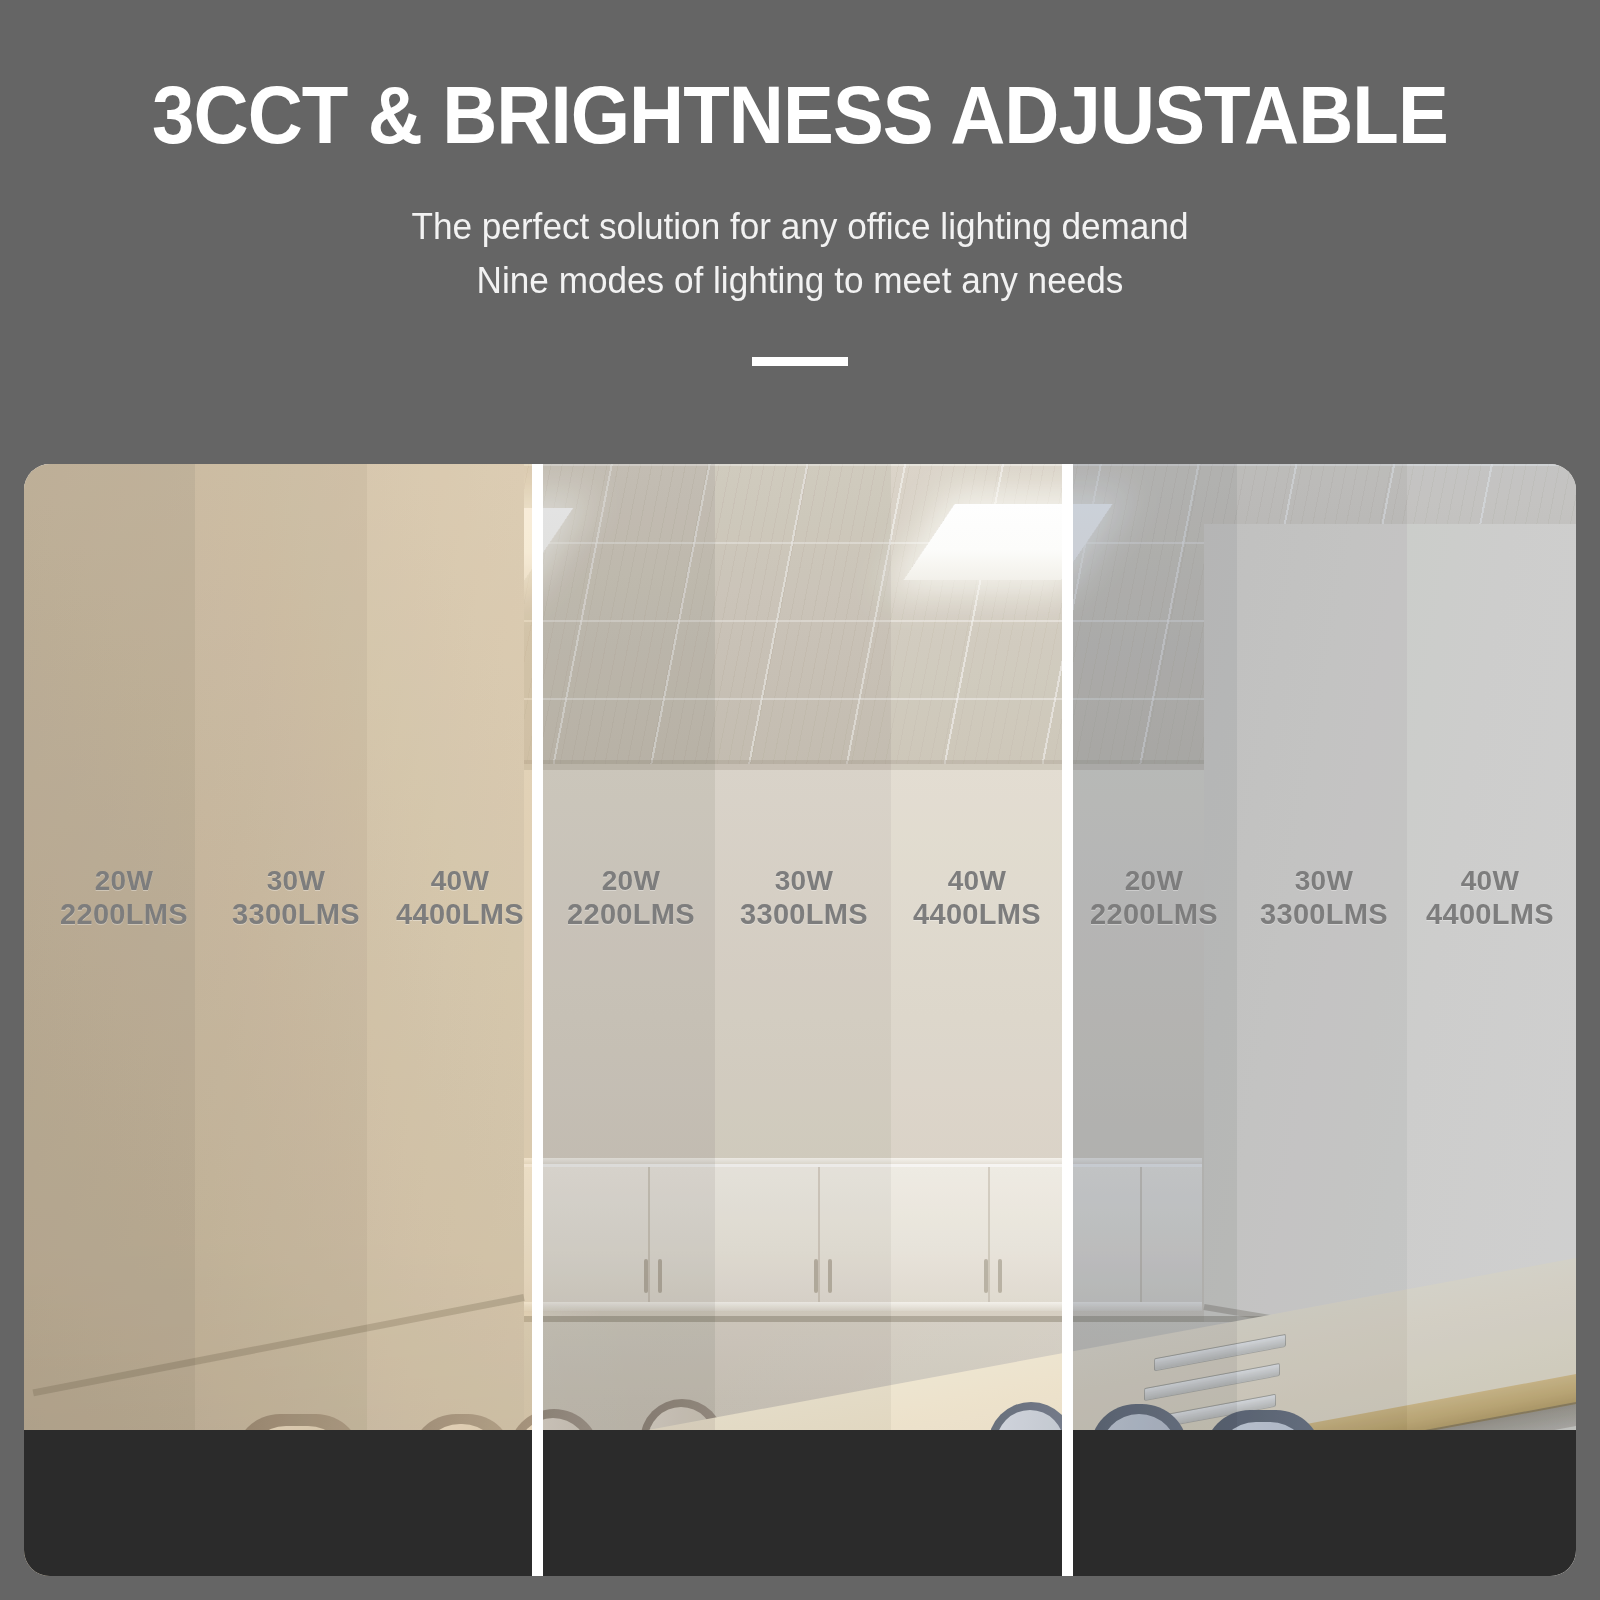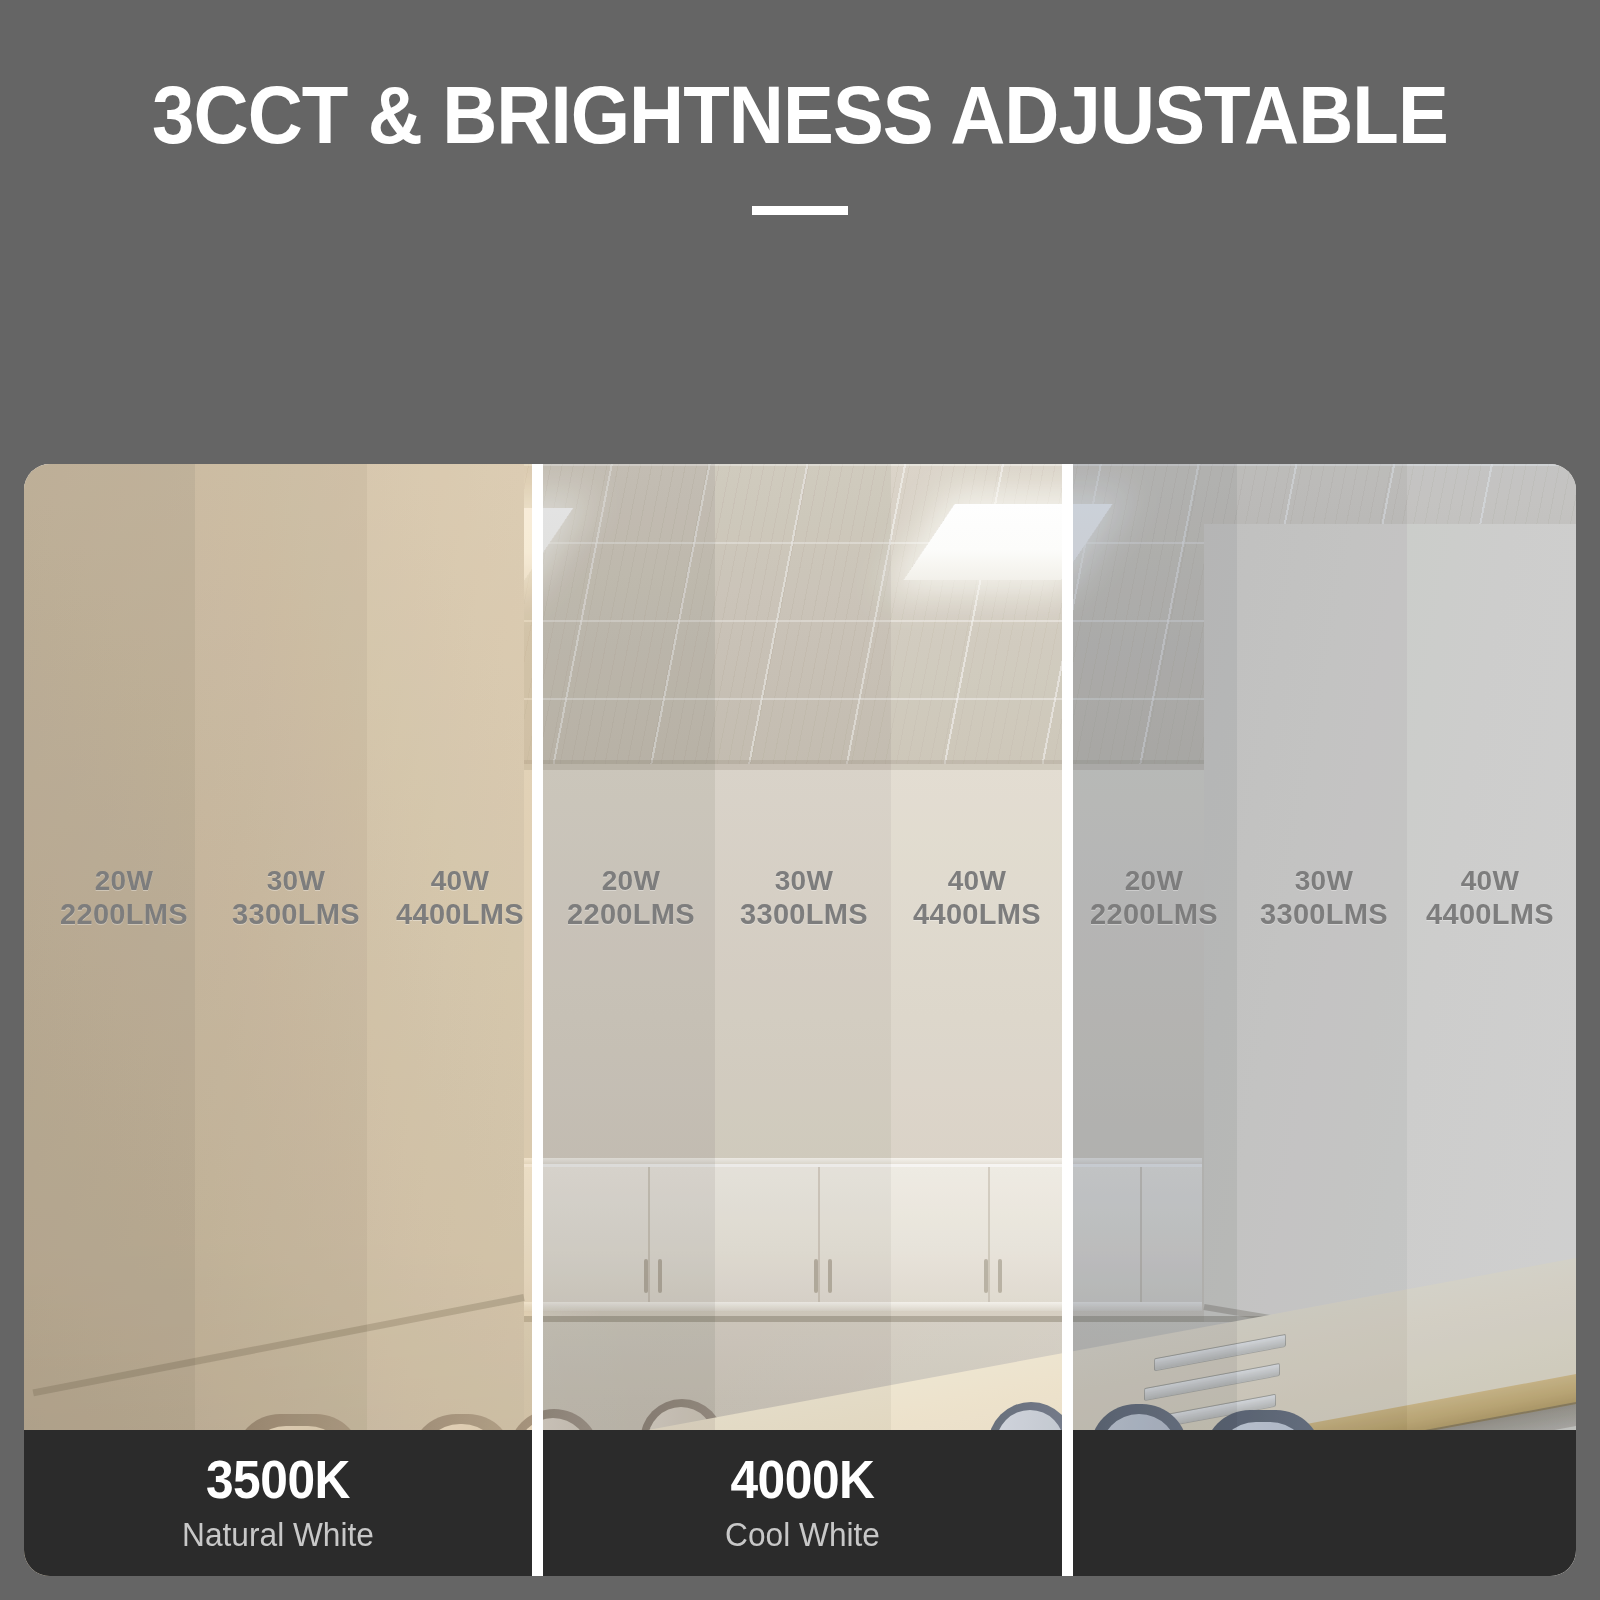--- a/index.html
+++ b/index.html
@@ -284,20 +284,24 @@
     font-size:33px; font-weight:400; color:#c8c8c8;
     transform:scaleX(.96);
     margin-top:6px;
   }
 </style>
 </head>
 <body>
 
 <div id="header">
   <div id="title">3CCT &amp; BRIGHTNESS ADJUSTABLE</div>
+  <div id="subtitle-wrap">
+    <div class="subtitle-line">The perfect solution for any office lighting demand</div>
+    <div class="subtitle-line">Nine modes of lighting to meet any needs</div>
+  </div>
   <div id="rule"></div>
 </div>
 
 <div id="photo">
 
   <div class="room">
 
     <div class="ceiling"></div>
     <div class="ceil-grid"></div>
     <div class="led ledA"></div>
@@ -455,26 +459,18 @@
   <div class="watt" style="left:1220px;top:400px;width:160px;">
     <div class="w">30W</div>
     <div class="l">3300LMS</div>
   </div>
   <div class="watt" style="left:1386px;top:400px;width:160px;">
     <div class="w">40W</div>
     <div class="l">4400LMS</div>
   </div>
 
   <div id="bar">
-    <div class="bar-seg" style="left:0px;width:508px;">
-      <div class="bar-k">3500K</div>
-      <div class="bar-name">Natural White</div>
-    </div>
-    <div class="bar-seg" style="left:519px;width:519px;">
-      <div class="bar-k">4000K</div>
-      <div class="bar-name">Cool White</div>
-    </div>
   </div>
 
   <div class="divider" style="left:508px;top:966px;height:146px;z-index:9;"></div>
   <div class="divider" style="left:1038px;top:966px;height:146px;z-index:9;"></div>
 
 </div>
 
 </body></html>

